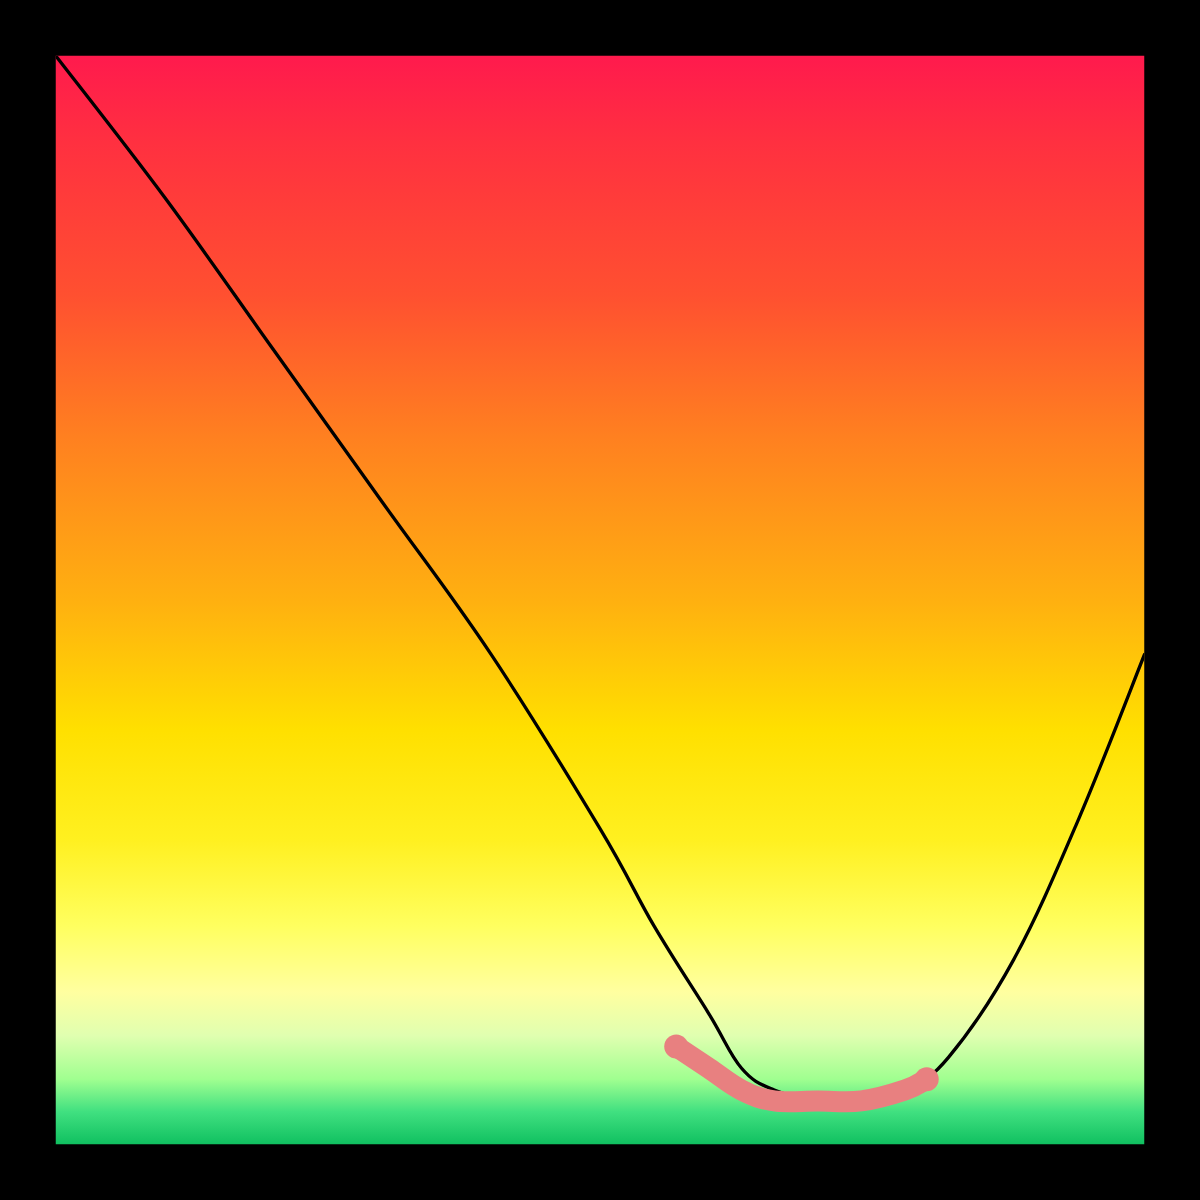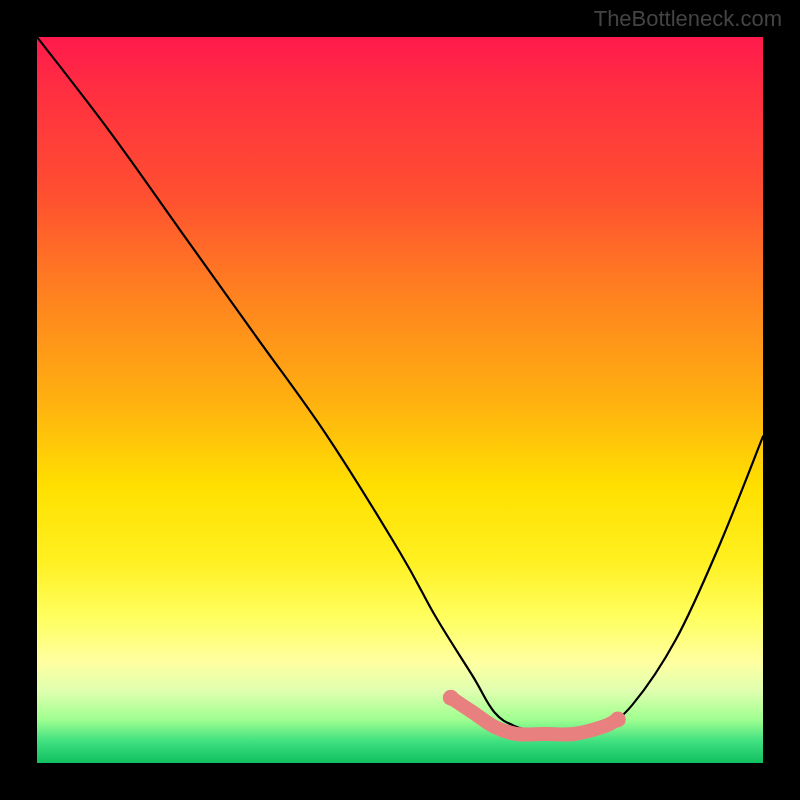--- a/index.html
+++ b/index.html
@@ -61,21 +61,20 @@
     left: 0;
     top: 0;
     width: 100%;
     height: 100%;
   }
 </style>
 </head>
 <body>
 
 <div class="container">
-  <div class="watermark">TheBottleneck.com</div>
 
   <div class="plot-area">
     <div class="gradient-bg"></div>
 
     <svg class="curve" viewBox="0 0 726 726" preserveAspectRatio="none">
       <path d="M 0 0 C 13.068000000000001 16.9884, 46.464000000000006 59.0964, 72.60000000000001 94.38 C 98.73600000000002 129.66359999999997, 119.06400000000002 159.4296, 145.20000000000002 196.01999999999998 C 171.336 232.61039999999997, 191.664 261.06960000000004, 217.79999999999998 297.66 C 243.93599999999998 334.2504, 264.264 360.096, 290.40000000000003 399.3 C 316.53600000000006 438.504, 343.398 482.7900000000001, 363 515.46 C 382.602 548.13, 386.232 558.5844, 399.3 580.8 C 412.368 603.0156, 425.14559999999994 621.8916, 435.59999999999997 638.88 C 446.0544 655.8684, 449.5392 666.0323999999999, 457.38 675.18 C 465.2208 684.3276, 470.0124 685.7796000000001, 479.16 689.7 C 488.30760000000004 693.6204, 497.74559999999997 695.6532000000001, 508.2 696.96 C 518.6544 698.2668, 526.7856 698.2668, 537.24 696.96 C 547.6944 695.6532000000001, 555.8256 694.9272000000001, 566.28 689.7 C 576.7343999999999 684.4728, 582.252 683.6016, 595.3199999999999 667.92 C 608.3879999999999 652.2384, 623.1984 631.3295999999999, 638.88 602.5799999999999 C 654.5616 573.8303999999999, 666.7583999999999 544.7904, 682.4399999999999 508.20000000000005 C 698.1216 471.60960000000006, 718.1591999999999 418.90200000000004, 726 399.3" id="curvePath" fill="none" stroke="#000" stroke-width="2.2" stroke-linecap="round"></path>
       <path d="M 413.81999999999994 660.66 C 417.74039999999997 663.2736, 427.75919999999996 669.9527999999999, 435.59999999999997 675.18 C 443.44079999999997 680.4072, 449.5392 685.7796000000001, 457.38 689.7 C 465.2208 693.6204, 470.0124 695.6532000000001, 479.16 696.96 C 488.30760000000004 698.2668, 497.74559999999997 696.96, 508.2 696.96 C 518.6544 696.96, 526.7856 698.2668, 537.24 696.96 C 547.6944 695.6532000000001, 558.4391999999999 692.3136000000001, 566.28 689.7 C 574.1208 687.0864, 578.1864 683.7468, 580.8000000000001 682.44" id="highlightPath" fill="none" stroke="#e88080" stroke-width="14" stroke-linecap="round" stroke-linejoin="round"></path>
       <circle id="dotL" r="8" fill="#e88080" cx="413.81999999999994" cy="660.66"></circle>
       <circle id="dotR" r="8" fill="#e88080" cx="580.8000000000001" cy="682.44"></circle>
     </svg>

